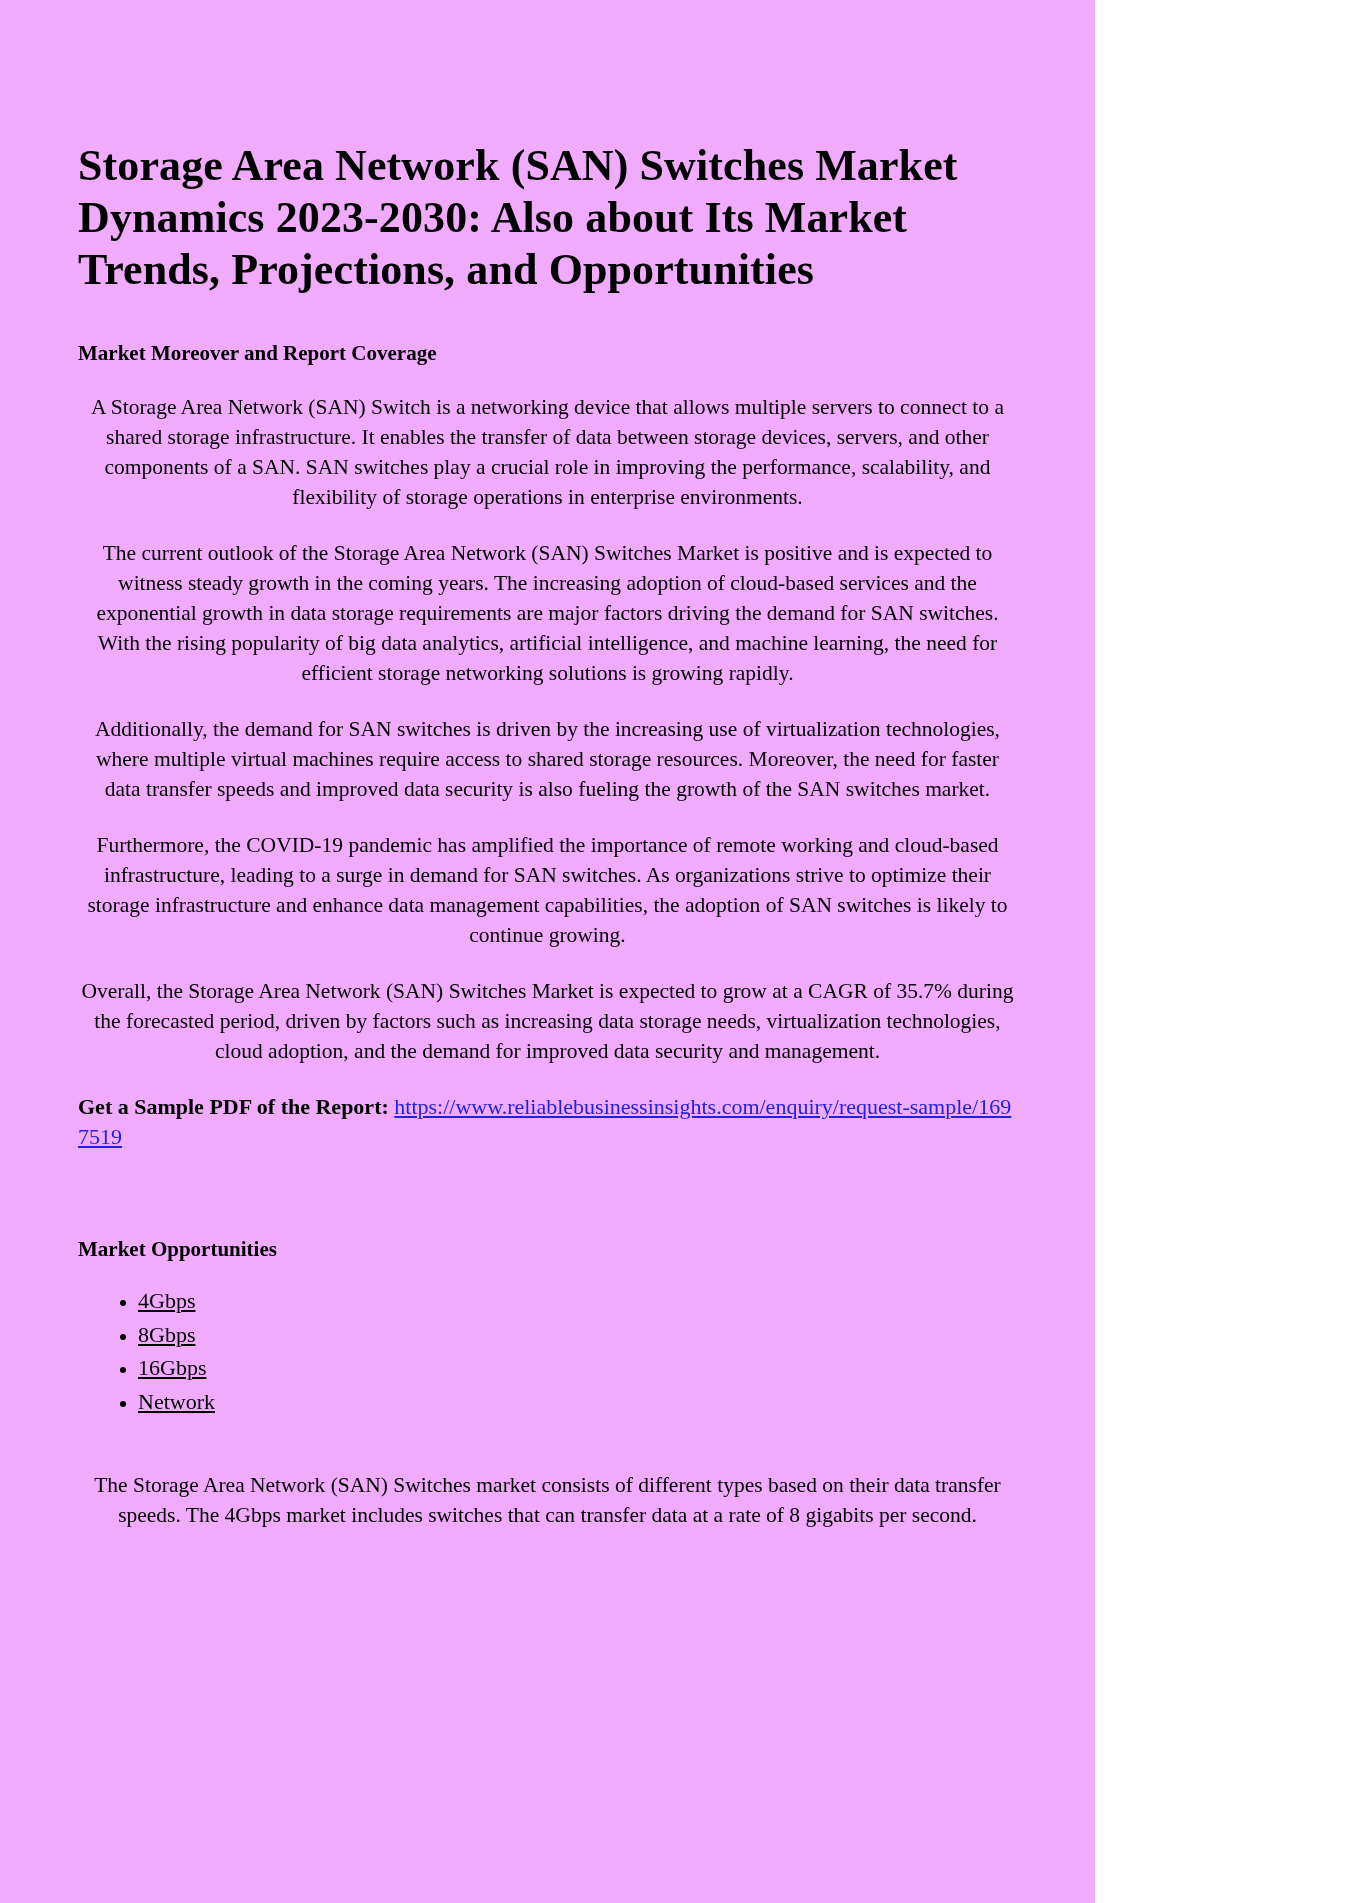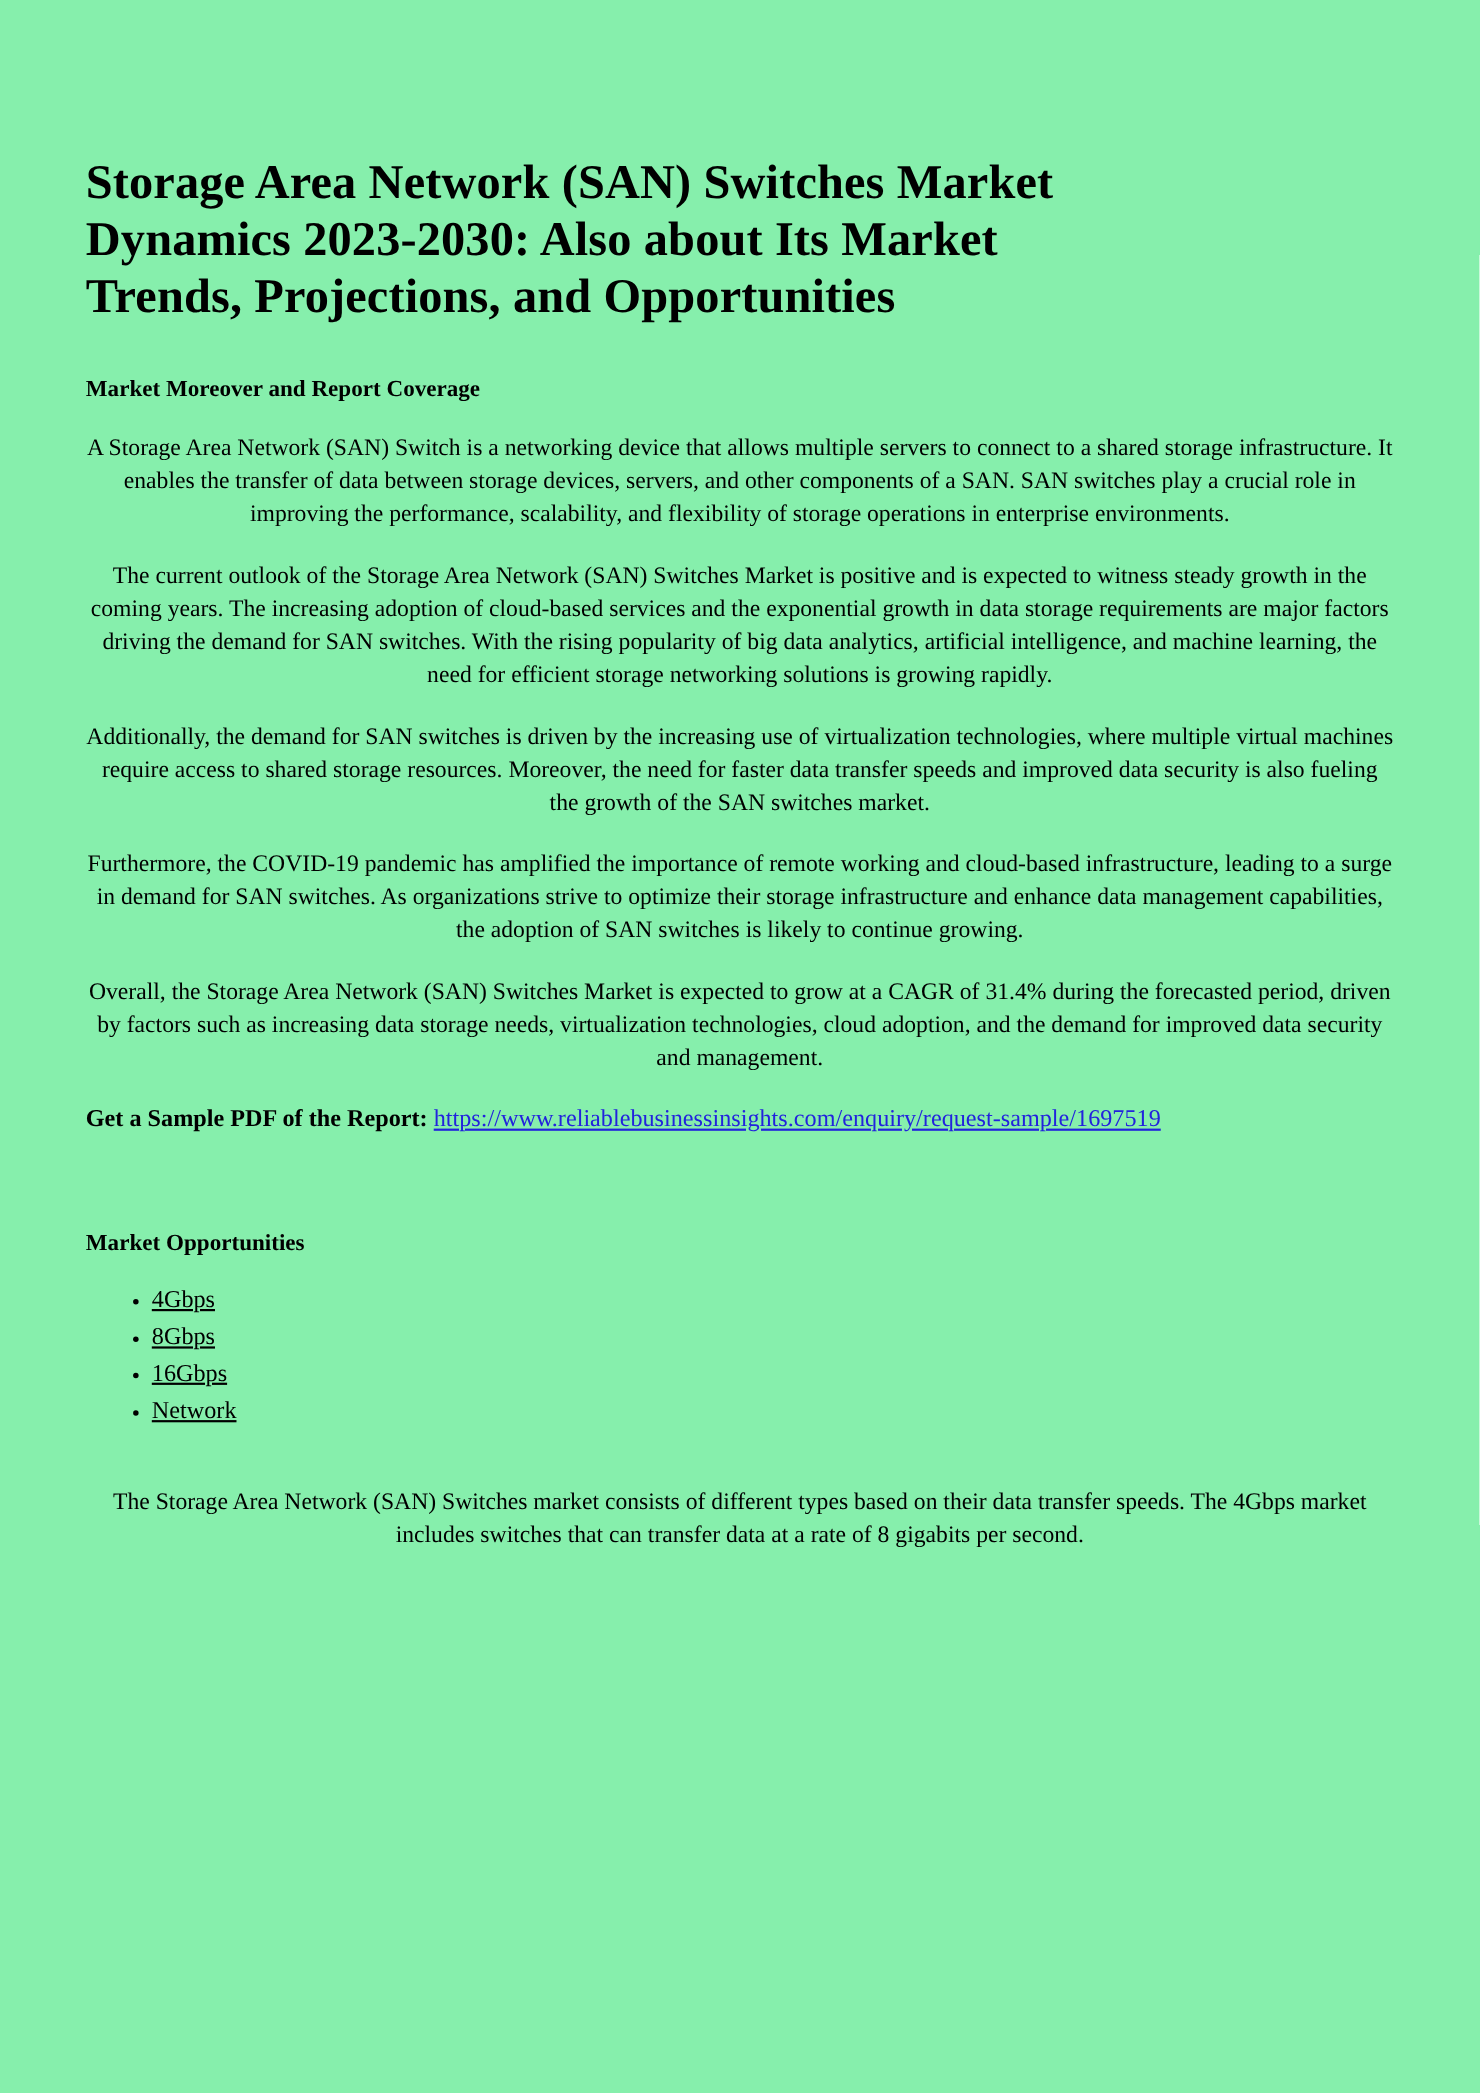--- a/index.html
+++ b/index.html
@@ -9,23 +9,23 @@
   }
   body {
     width: 1345px;
     height: 1903px;
     font-family: "Liberation Serif", "DejaVu Serif", serif;
     color: #000000;
     -webkit-font-smoothing: antialiased;
   }
   .page {
     position: relative;
-    width: 1345px;
+    width: 1095px;
     height: 1903px;
-    background: #86efac;
+    background: #f0abfc;
     box-sizing: border-box;
     padding: 140px 78px 0 78px;
   }
   .doc-title {
     font-family: "Liberation Serif", "DejaVu Serif", serif;
     font-weight: bold;
     font-size: 44px;
     line-height: 52px;
     letter-spacing: 0.1px;
     margin: 0 0 44px 0;
@@ -110,21 +110,21 @@
   <h2 class="section-heading">Market Moreover and Report Coverage</h2>
 
   <p class="body-par">A Storage Area Network (SAN) Switch is a networking device that allows multiple servers to connect to a shared storage infrastructure. It enables the transfer of data between storage devices, servers, and other components of a SAN. SAN switches play a crucial role in improving the performance, scalability, and flexibility of storage operations in enterprise environments.</p>
 
   <p class="body-par">The current outlook of the Storage Area Network (SAN) Switches Market is positive and is expected to witness steady growth in the coming years. The increasing adoption of cloud-based services and the exponential growth in data storage requirements are major factors driving the demand for SAN switches. With the rising popularity of big data analytics, artificial intelligence, and machine learning, the need for efficient storage networking solutions is growing rapidly.</p>
 
   <p class="body-par">Additionally, the demand for SAN switches is driven by the increasing use of virtualization technologies, where multiple virtual machines require access to shared storage resources. Moreover, the need for faster data transfer speeds and improved data security is also fueling the growth of the SAN switches market.</p>
 
   <p class="body-par">Furthermore, the COVID-19 pandemic has amplified the importance of remote working and cloud-based infrastructure, leading to a surge in demand for SAN switches. As organizations strive to optimize their storage infrastructure and enhance data management capabilities, the adoption of SAN switches is likely to continue growing.</p>
 
-  <p class="body-par">Overall, the Storage Area Network (SAN) Switches Market is expected to grow at a CAGR of 31.4% during the forecasted period, driven by factors such as increasing data storage needs, virtualization technologies, cloud adoption, and the demand for improved data security and management.</p>
+  <p class="body-par">Overall, the Storage Area Network (SAN) Switches Market is expected to grow at a CAGR of 35.7% during the forecasted period, driven by factors such as increasing data storage needs, virtualization technologies, cloud adoption, and the demand for improved data security and management.</p>
 
   <p class="link-par"><span class="link-label">Get a Sample PDF of the Report:</span> <a class="ext-link" href="#">https://www.reliablebusinessinsights.com/enquiry/request-sample/1697519</a></p>
 
   <div class="gap-lg"></div>
 
   <h2 class="seg-heading">Market Opportunities</h2>
 
 
   <ul class="type-list">
     <li>4Gbps</li>

